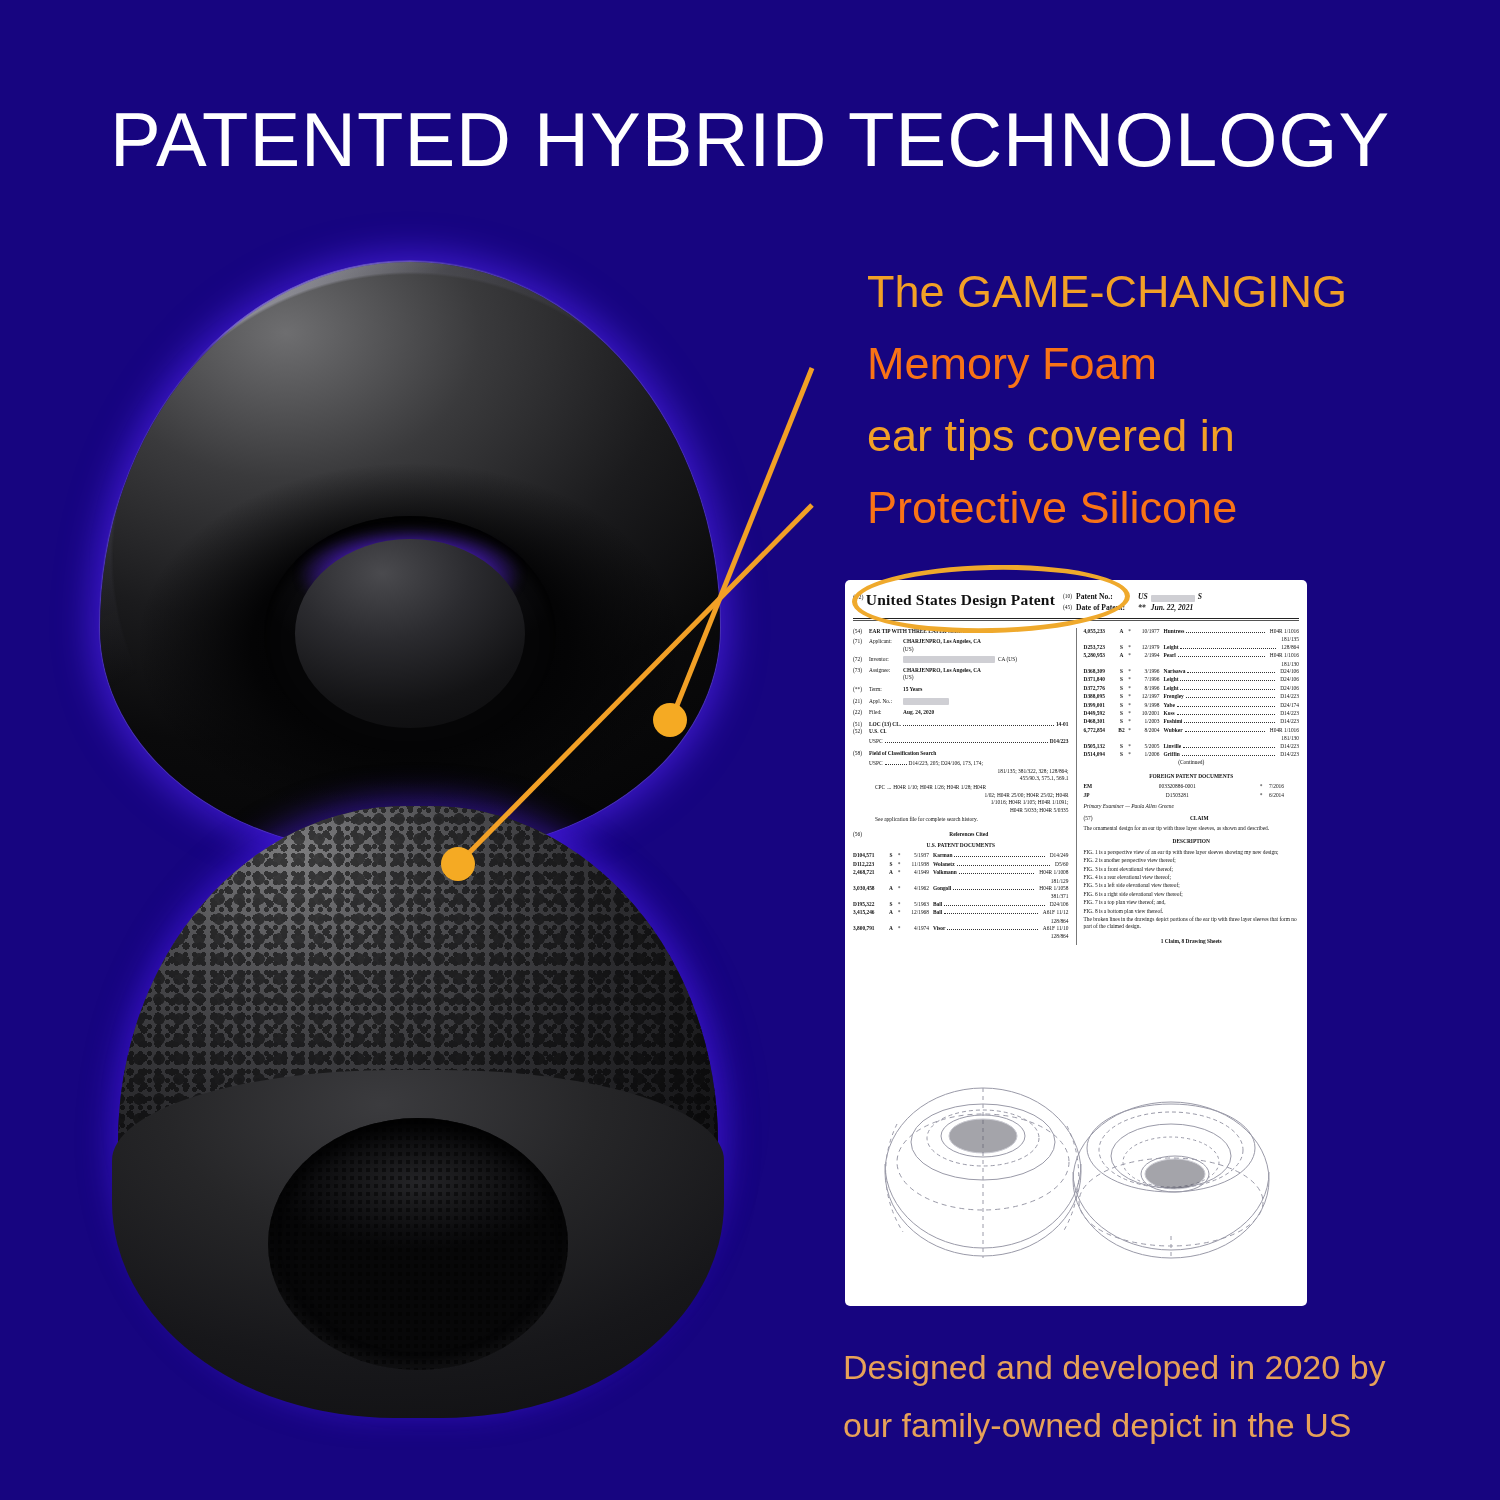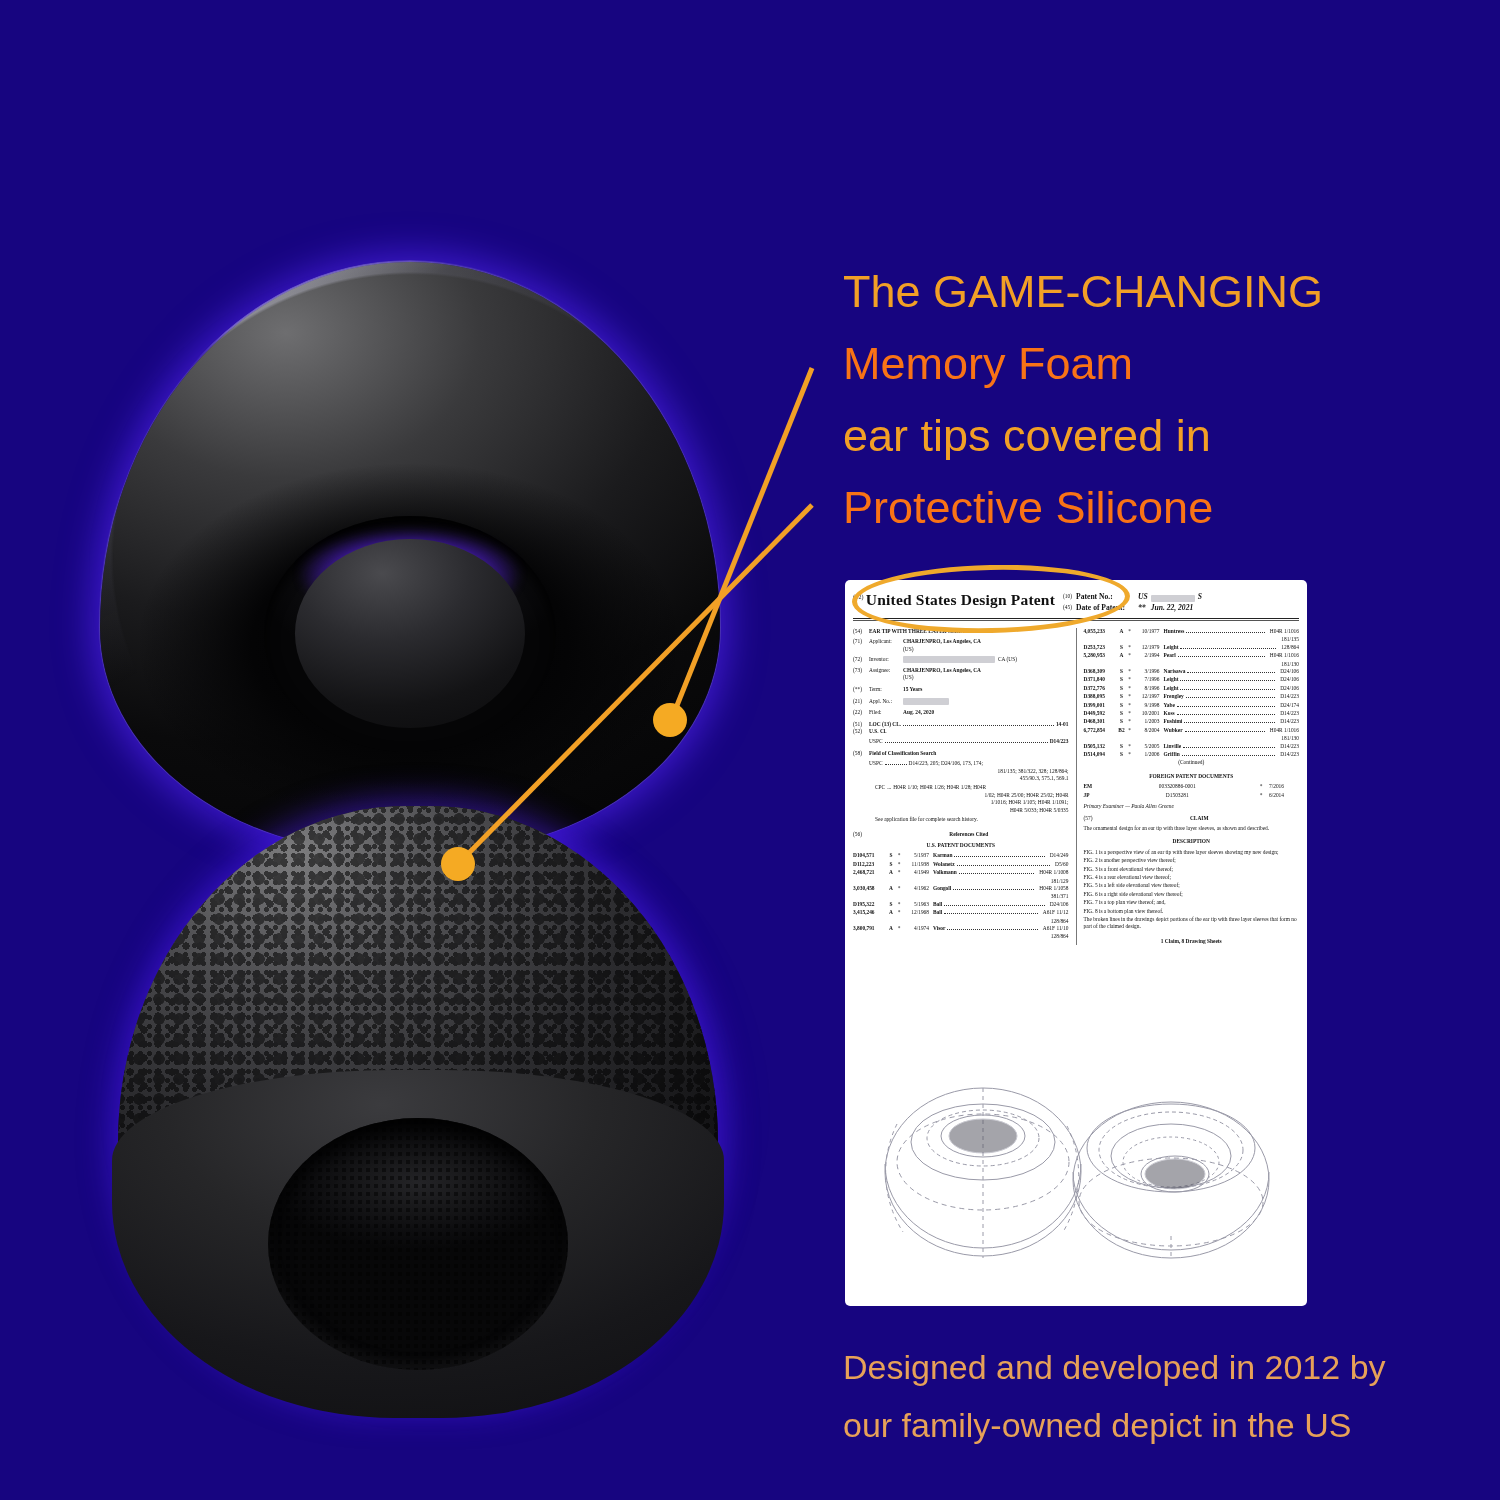--- a/index.html
+++ b/index.html
@@ -108,21 +108,21 @@
     position:absolute;inset:0;border-radius:50%;opacity:.5;mix-blend-mode:multiply;
     background-image:radial-gradient(#000 40%,transparent 41%);
     background-size:8px 8px;
   }
 
   
   .leaders{position:absolute;left:0;top:0;width:1500px;height:1500px;pointer-events:none;}
 
   
   .callout{
-    position:absolute;left:843px;top:256px;width:600px;
+    position:absolute;left:867px;top:256px;width:600px;
     font-size:45px;line-height:72px;font-weight:400;
     font-family:"Liberation Sans",sans-serif;
   }
   .callout .l{display:block;white-space:nowrap;}
   .c-orange{color:#f2a026;}
   .c-white{color:#f97316;}
 
   
   .patent{
     position:absolute;left:845px;top:580px;width:462px;height:726px;
@@ -188,20 +188,21 @@
     color:#e7a158;font-size:34px;line-height:58px;font-weight:400;
     font-family:"Liberation Sans",sans-serif;
   }
   .bottom .l{display:block;white-space:nowrap;}
 </style>
 </head>
 <body>
 
 <div class="stage">
 
+  <div class="title">PATENTED HYBRID TECHNOLOGY</div>
 
   <div class="product">
     <div class="glow glow-sil"></div>
     <div class="glow glow-foam"></div>
 
     <div class="sil">
       <div class="sil-body"></div>
       <div class="sil-rim"></div>
       <div class="sil-inner-shadow"></div>
       <div class="sil-bore-outer"></div>
@@ -613,17 +614,17 @@
         <ellipse cx="326" cy="150" rx="92" ry="44" stroke-dasharray="5 4"></ellipse>
         <path d="M326 184 L326 206" stroke-dasharray="4 4"></path>
         <ellipse cx="330" cy="122" rx="30" ry="15" fill="#5a5a66" opacity=".55"></ellipse>
       </g>
     </svg>
   </div>
 
   <div class="circle-hi"></div>
 
   <div class="bottom">
-    <span class="l">Designed and developed in 2012 by</span>
+    <span class="l">Designed and developed in 2020 by</span>
     <span class="l">our family-owned depict in the US</span>
   </div>
 
 </div>
 
 </body></html>

